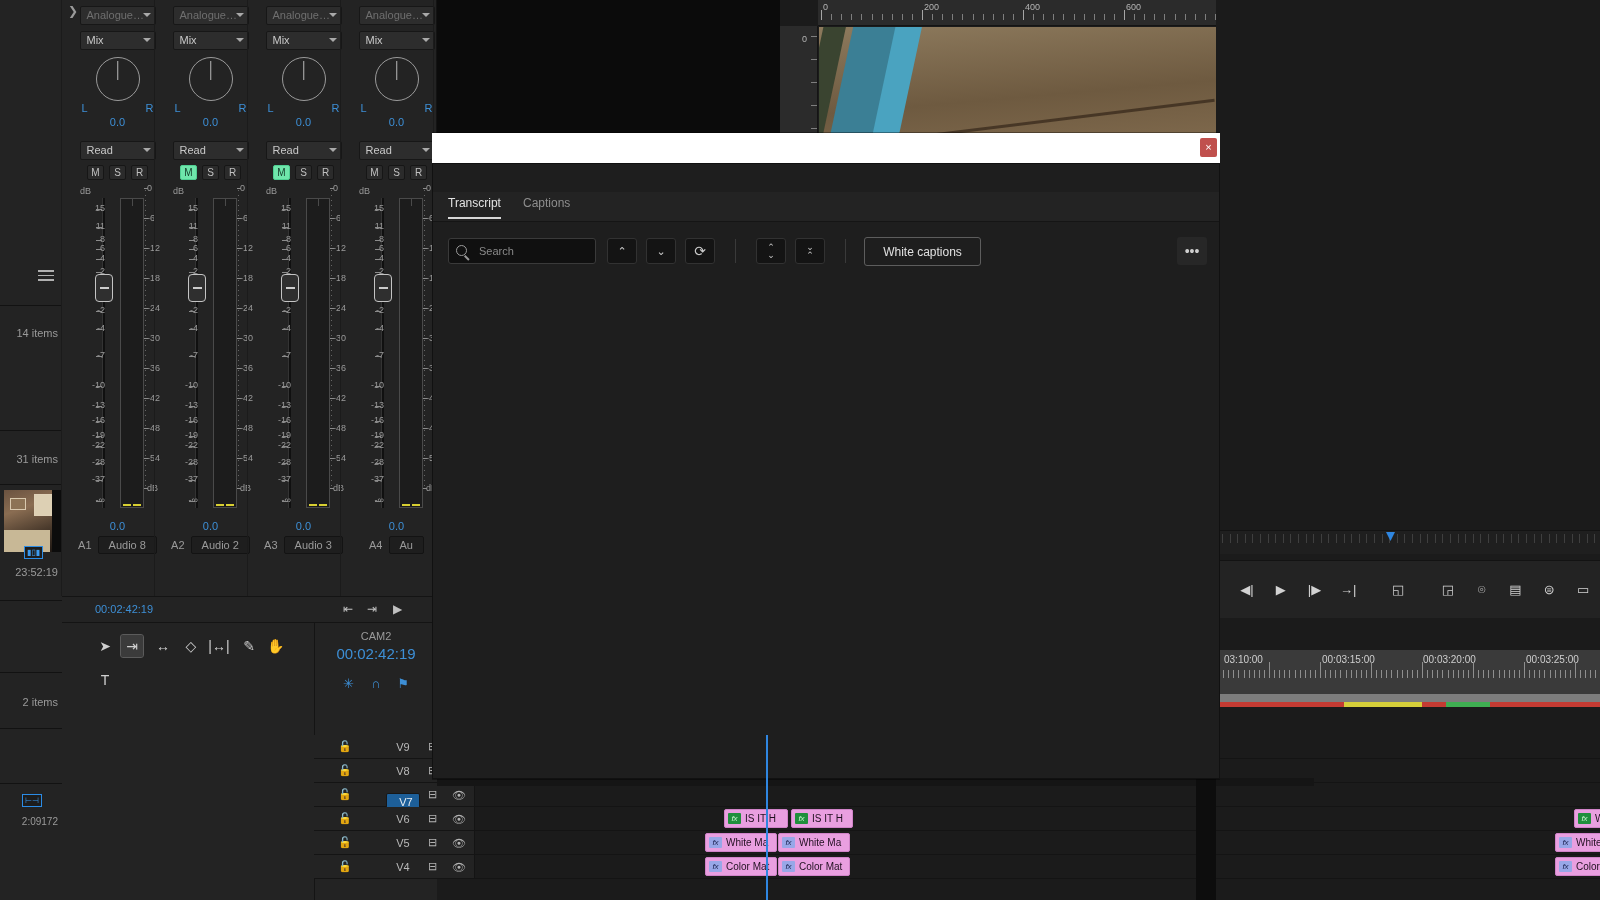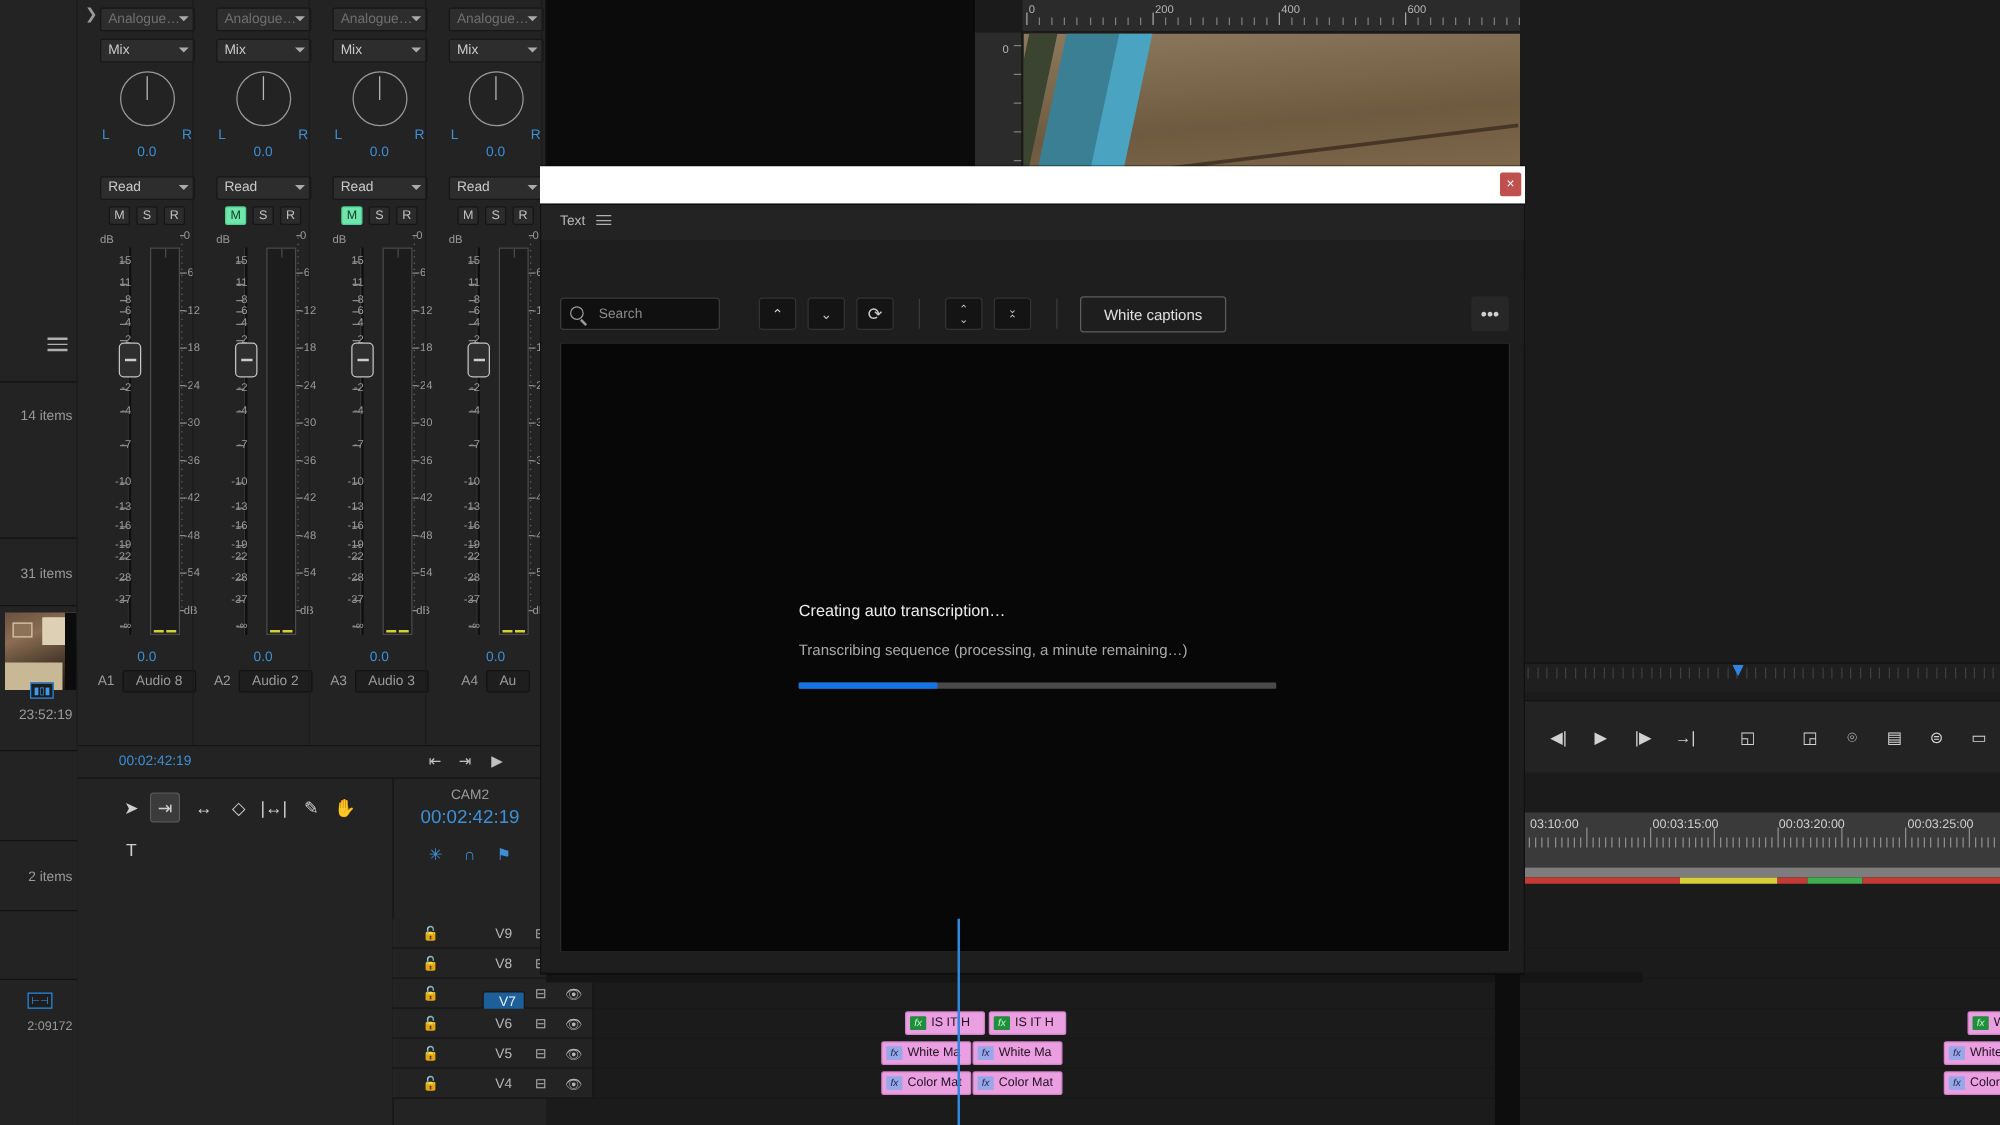--- a/index.html
+++ b/index.html
@@ -170,21 +170,21 @@
          border:1px solid #111; }
   .dlg-tabsrow { position:absolute; left:0; top:0; width:786px; height:28px; background:#232323; }
   .dlg-tabsrow .pnm { position:absolute; left:15px; top:7px; color:#b9b9b9; font-size:11px; }
   .dlg-tabsrow .pmenu { position:absolute; left:44px; top:8px; width:12px; height:9px; }
   .dlg-tabsrow .pmenu i { display:block; height:1.3px; background:#b0b0b0; margin-bottom:2.3px; }
   .tabs { position:absolute; left:0; top:28px; width:786px; height:30px; background:#232323;
           border-bottom:1px solid #151515; }
   .tab { position:absolute; top:4px; font-size:12px; color:#8e8e8e; padding-bottom:7px; }
   .tab.active { color:#e2e2e2; border-bottom:2px solid #d8d8d8; }
   .toolrow { position:absolute; left:0; top:59px; width:786px; height:56px; background:#1e1e1e; }
-  .searchbox { position:absolute; left:15px; top:15px; width:128px; height:26px; background:#101010;
+  .searchbox { position:absolute; left:15px; top:15px; width:148px; height:26px; background:#101010;
                border:1px solid #3a3a3a; border-radius:3px; }
   .searchbox .mag { position:absolute; left:7px; top:6px; width:11px; height:11px;
      border:1.5px solid #9a9a9a; border-radius:50%; }
   .searchbox .mag:after { content:""; position:absolute; right:-4px; bottom:-3px; width:6px; height:1.5px;
      background:#9a9a9a; transform:rotate(45deg); }
   .searchbox .ph { position:absolute; left:30px; top:6px; color:#8a8a8a; font-size:11px; }
   .tbtn { position:absolute; top:15px; width:30px; height:26px; background:#141414;
           border:1px solid #323232; border-radius:3px; color:#cbcbcb; font-size:11px;
           display:flex; align-items:center; justify-content:center; }
   .vsep { position:absolute; top:16px; width:1px; height:24px; background:#3a3a3a; }
@@ -1581,29 +1581,25 @@
   <div class="blk" style="left:437px;top:778px;width:877px;height:8px;background:#151515"></div>
   <div class="blk" style="left:1196px;top:620px;width:20px;height:280px;background:#0d0d0d"></div>
 
   <div class="dlgshadow"></div>
   <div class="titlebar">
     <div class="closebtn">×</div>
   </div>
 
   <div class="dlg">
 
-    <div class="dlg-tabsrow">
-      <div class="pnm">Text</div>
-      <div class="pmenu">
-          <i></i>
-          <i></i>
-          <i></i>
-        </div>
+
+    <div class="tabs">
+      <div class="tab active" style="left:15px">Transcript</div>
+      <div class="tab" style="left:90px">Captions</div>
     </div>
-
 
     <div class="toolrow">
       <div class="searchbox">
         <div class="mag"></div>
         <div class="ph">Search</div>
       </div>
       <div class="tbtn" style="left:174px">⌃</div>
       <div class="tbtn" style="left:213px">⌄</div>
       <div class="tbtn" style="left:252px; font-size:14px">⟳</div>
       <div class="vsep" style="left:302px"></div>
@@ -1613,23 +1609,16 @@
         </div>
       <div class="tbtn" style="left:362px; flex-direction:column; line-height:8px; font-size:9px">
           <span>⌄</span>
           <span>⌃</span>
         </div>
       <div class="vsep" style="left:412px"></div>
       <div class="capbtn">White captions</div>
       <div class="dots">•••</div>
     </div>
 
-    <div class="stage">
-      <div class="st-title">Creating auto transcription…</div>
-      <div class="st-sub">Transcribing sequence (processing, a minute remaining…)</div>
-      <div class="st-prog">
-          <i id="progfill" style="width: 29%; background: rgb(20, 115, 230);"></i>
-        </div>
-    </div>
 
   </div>
 
 </div>
 
 </body></html>

